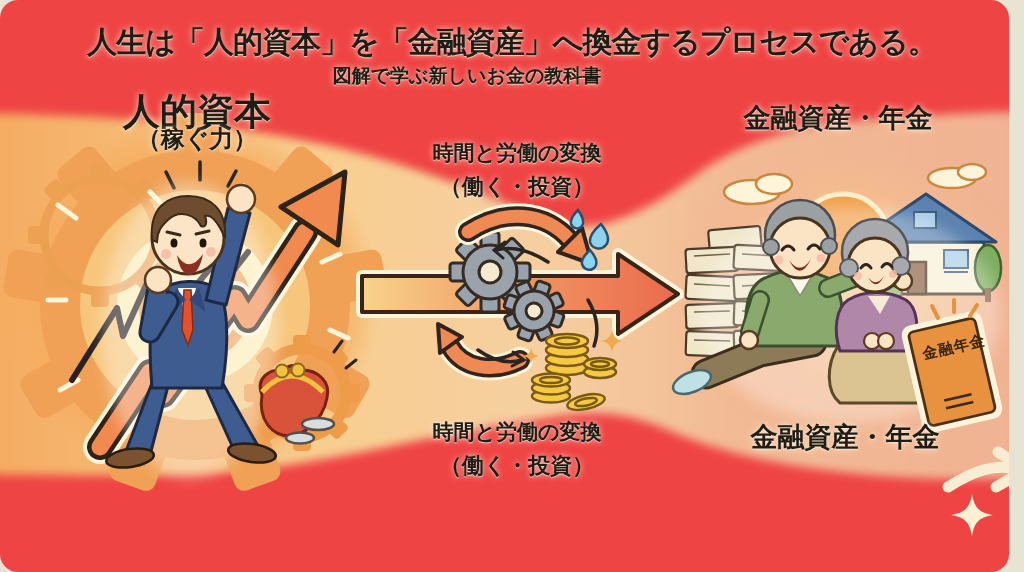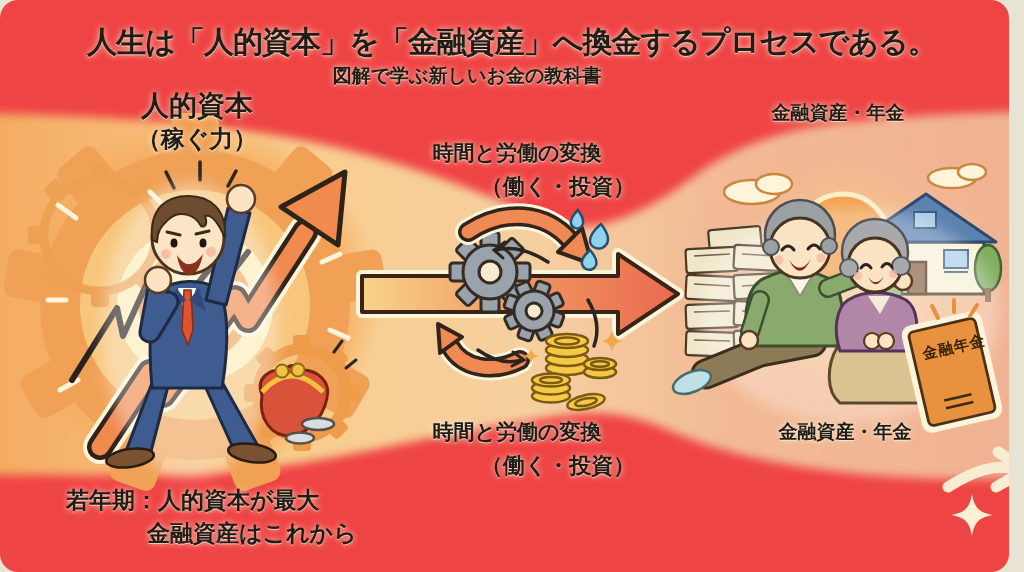--- a/index.html
+++ b/index.html
@@ -11,25 +11,25 @@
     border-radius:18px;
   }
   #bg-svg{position:absolute;left:0;top:0;width:1024px;height:572px;}
   .label{
     position:absolute;font-weight:bold;white-space:nowrap;color:#201c16;
     text-shadow:0 0 6px rgba(252,246,225,.85),0 1px 0 rgba(252,246,225,.6);
   }
   .centered{transform:translateX(-50%);}
   .title{font-size:30px;letter-spacing:-1px;}
   .subtitle{font-size:19px;}
-  .stage-label{font-size:28px;}
+  .stage-label{font-size:37px;}
   .stage-sublabel{font-size:24px;}
   .conv-label{font-size:21px;}
-  .conv-sublabel{font-size:22px;margin-left:41px;}
-  .fin-label{font-size:19px;font-family:Liberation Mono, monospace;}
+  .conv-sublabel{font-size:22px;}
+  .fin-label{font-size:27px;font-family:Liberation Mono, monospace;}
   .caption{font-size:23px;line-height:33px;}
   .caption .indent{margin-left:81px;}
   .book-text{
     position:absolute;left:917px;top:338px;width:74px;text-align:center;
     transform:rotate(-13deg);font-weight:bold;font-size:15px;color:#3a2408;
     letter-spacing:1px;text-shadow:none;
   }
 </style>
 </head>
 <body>
@@ -425,21 +425,17 @@
 <div class="label conv-label centered" style="left:517px;top:139px;">時間と労働の変換</div>
 <div class="label conv-sublabel centered" style="left:517px;top:172px;">（働く・投資）</div>
 
 <div class="label fin-label centered" style="left:838px;top:100px;">金融資産・年金</div>
 
 <div class="label conv-label centered" style="left:517px;top:418px;">時間と労働の変換</div>
 <div class="label conv-sublabel centered" style="left:517px;top:451px;">（働く・投資）</div>
 
 <div class="label fin-label centered" style="left:845px;top:419px;">金融資産・年金</div>
 
-<div class="label caption" style="left:66px;top:484px;">
-  <div>若年期：人的資本が最大</div>
-  <div class="indent">金融資産はこれから</div>
+
+
+<div class="book-text">金融年金</div>
+
 </div>
 
-
-<div class="book-text">金融年金</div>
-
-</div>
-
 </body></html>

